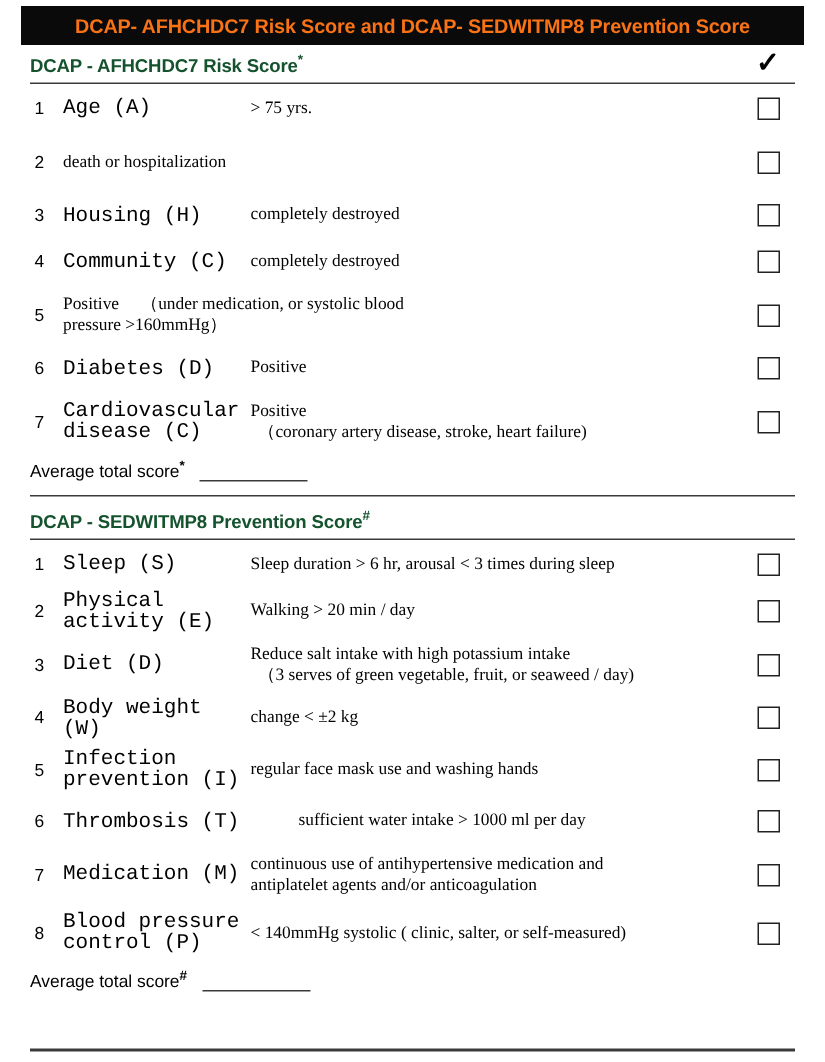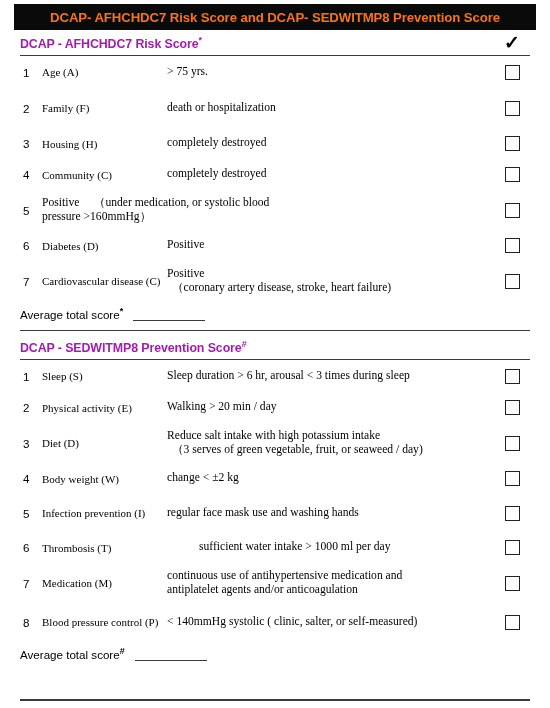--- a/index.html
+++ b/index.html
@@ -56,21 +56,21 @@
   .section-head {
     position: relative;
     height: 23px;
     border-bottom: 1.6px solid #3a3a3a;
     display: flex;
     align-items: center;
   }
   .section-head-title {
     font-size: 12.4px;
     font-weight: bold;
-    color: #a21caf;
+    color: #14532d;
     font-family: "Liberation Sans", sans-serif;
     letter-spacing: -0.1px;
   }
   .sup {
     font-size: 9px;
     vertical-align: super;
     line-height: 0;
     font-weight: bold;
   }
   .tickmark {
@@ -113,24 +113,24 @@
     flex: 0 0 22px;
     font-size: 11.6px;
     text-align: left;
     padding-left: 3px;
     box-sizing: border-box;
     font-family: "Liberation Sans", sans-serif;
   }
   .col-label {
     width: 125px;
     flex: 0 0 125px;
-    font-size: 11px;
+    font-size: 14px;
     line-height: 14px;
     box-sizing: border-box;
-    font-family: Liberation Serif, serif;
+    font-family: Liberation Mono, monospace;
   }
   .col-desc {
     flex: 1 1 auto;
     font-size: 11.6px;
     line-height: 14.5px;
     box-sizing: border-box;
     padding-right: 6px;
     font-family: Liberation Serif, serif;
   }
   .col-desc .l2 { display: block; padding-left: 5px; }
@@ -189,21 +189,20 @@
           <div class="col-label">Age (A)</div>
           <div class="col-desc">
             <span style="display: block;">&gt; 75 yrs.</span>
           </div>
           <div class="col-box">
             <div class="checkbox"></div>
           </div>
         </div>
         <div class="row" style="height: 40px;">
           <div class="col-num">2</div>
-          <div class="col-label">Family  (F)</div>
           <div class="col-desc">
             <span style="display: block;">death or hospitalization</span>
           </div>
           <div class="col-box">
             <div class="checkbox"></div>
           </div>
         </div>
         <div class="row" style="height: 31px;">
           <div class="col-num">3</div>
           <div class="col-label">Housing  (H)</div>

